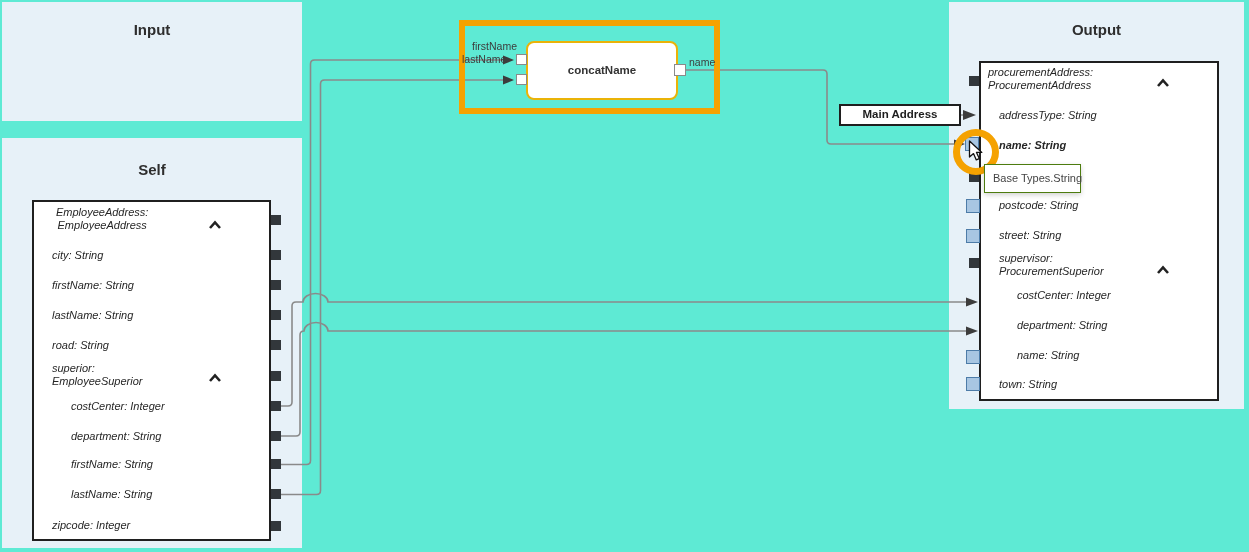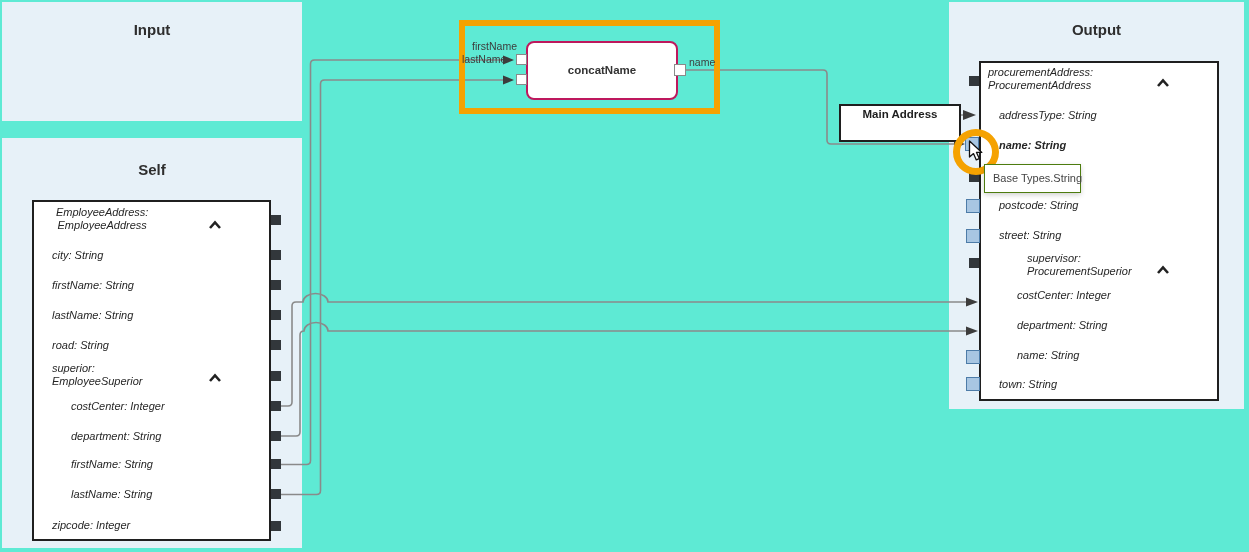--- a/index.html
+++ b/index.html
@@ -28,28 +28,28 @@
   .port{position:absolute;box-sizing:border-box;z-index:5;}
   .port.dark{width:10px;height:10px;background:#32373B;}
   .port.light{width:14px;height:14px;background:#A8C6E2;border:1.5px solid #4D7CA8;}
   .port.func{width:11px;height:11px;background:#ffffff;border:1.5px solid #8A8A8A;}
   .hl-rect{
     position:absolute;left:459px;top:20px;width:261px;height:94px;
     border:6px solid #F5A201;box-sizing:border-box;z-index:3;
   }
   .func-box{
     position:absolute;left:526px;top:41px;width:152px;height:59px;
-    background:#fff;border:2px solid #be185d;border-radius:8px;
+    background:#fff;border:2px solid #eab308;border-radius:8px;
     box-sizing:border-box;z-index:4;
     text-align:center;line-height:55px;font-size:11.5px;font-weight:bold;color:#333;
     cursor:pointer;
   }
   .func-label{position:absolute;font-size:10.5px;color:#3C3C3C;z-index:4;white-space:nowrap;}
   .anno-box{
-    position:absolute;left:839px;top:104px;width:122px;height:38px;
+    position:absolute;left:839px;top:104px;width:122px;height:22px;
     background:#fff;border:2.5px solid #1F1F1F;box-sizing:border-box;z-index:6;
     text-align:center;line-height:17px;font-size:11.5px;font-weight:bold;color:#1d1d1d;
     cursor:pointer;
   }
   .ring{
     position:absolute;left:953px;top:129px;width:32px;height:32px;
     border:7px solid #F5A201;border-radius:50%;z-index:8;
   }
   .tooltip{
     position:absolute;left:984px;top:164px;width:97px;height:29px;
@@ -154,21 +154,21 @@
   </div>
   <div class="chev" style="left:1156px;top:74px;">
     <svg width="14" height="10">
         <path d="M2 8 L7 2.5 L12 8" stroke="#222" stroke-width="2.6" fill="none"></path>
       </svg>
   </div>
   <div class="row" style="left:999px;top:109px;">addressType: String</div>
   <div class="row bold" style="left:999px;top:139px;">name: String</div>
   <div class="row" style="left:999px;top:199px;text-align:center;">postcode: String</div>
   <div class="row" style="left:999px;top:229px;">street: String</div>
-  <div class="row" style="left:999px;top:252px;margin-left:28px;">
+  <div class="row" style="left:999px;top:252px;">
     <div>supervisor:</div>
     <div>ProcurementSuperior</div>
   </div>
   <div class="chev" style="left:1156px;top:261px;">
     <svg width="14" height="10">
         <path d="M2 8 L7 2.5 L12 8" stroke="#222" stroke-width="2.6" fill="none"></path>
       </svg>
   </div>
   <div class="row" style="left:1017px;top:289px;">costCenter: Integer</div>
   <div class="row" style="left:1017px;top:319px;">department: String</div>

